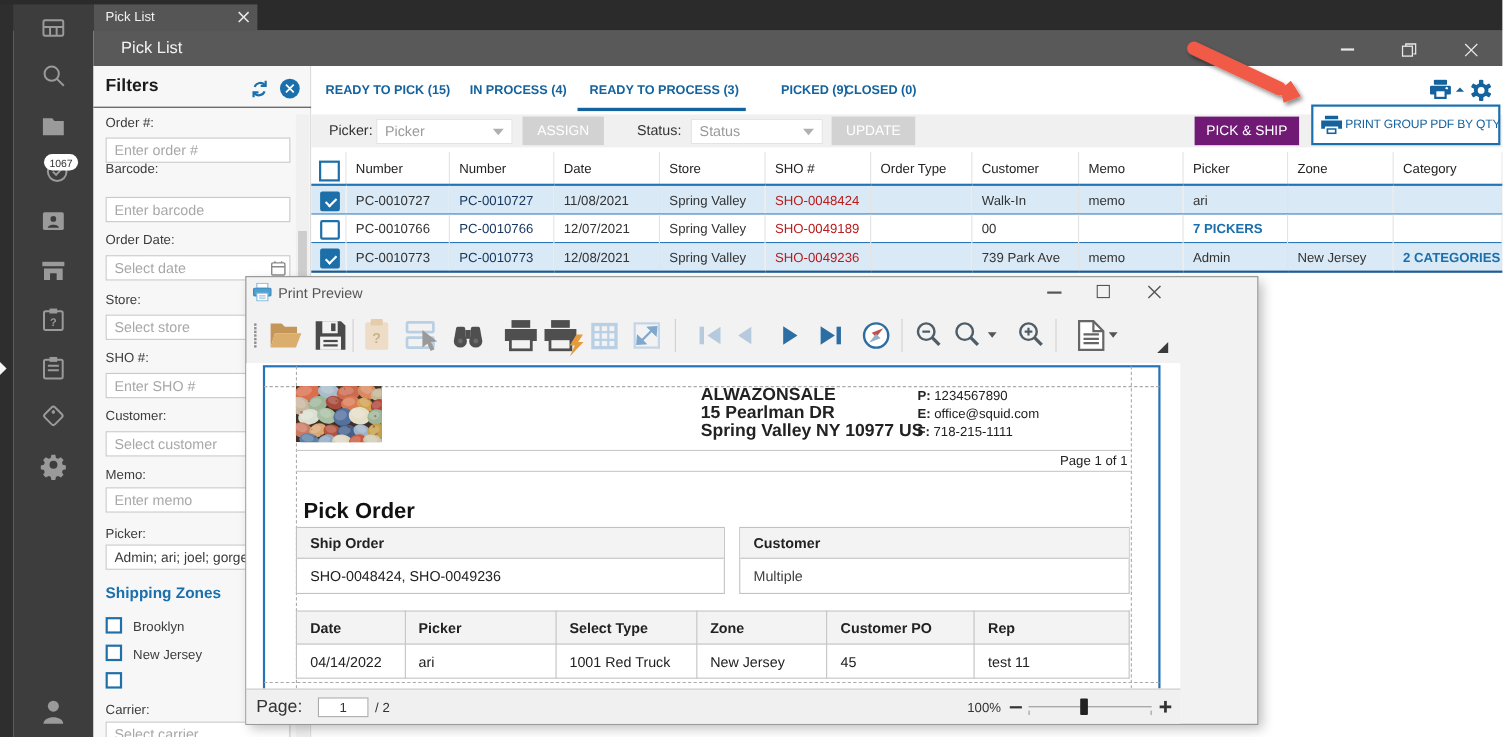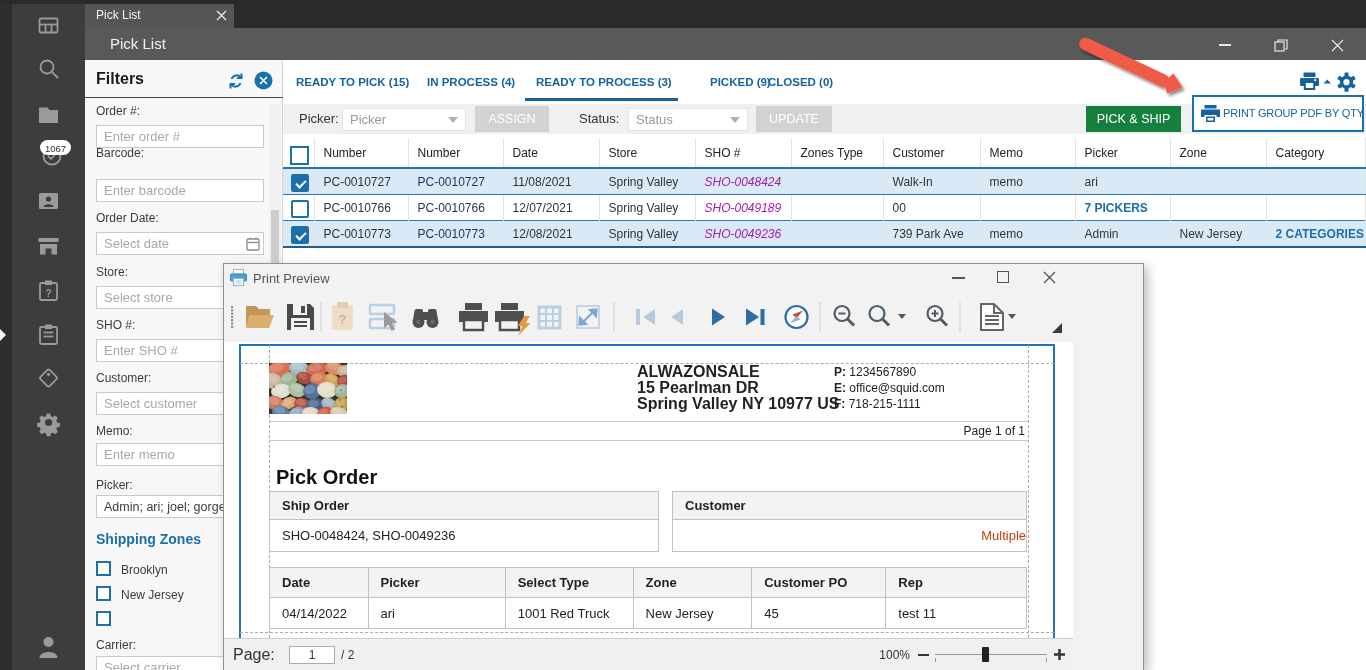--- a/index.html
+++ b/index.html
@@ -15,21 +15,21 @@
   .tabtxt{position:absolute;top:16px;white-space:nowrap;font-size:11.5px;font-weight:bold;color:#15639e;}
   #grid{position:absolute;left:0;top:78px;width:1083px;border-collapse:collapse;table-layout:fixed;
         font-size:12px;color:#333;}
   #grid th{height:29px;font-weight:normal;text-align:left;padding:0 0 0 9px;color:#222;
         border-right:1px solid #e3e3e3;border-bottom:2px solid #2373b5;overflow:hidden;white-space:nowrap;}
   #grid td{height:25px;padding:0 0 0 9px;border-right:1px solid #e3e3e3;overflow:hidden;white-space:nowrap;}
   #grid th:first-child,#grid td:first-child{padding:0;}
   #grid tr.sel td{background:#d9e9f6;border-top:1px solid #2a78b8;border-bottom:1px solid #2a78b8;}
   #grid tr.last td{border-bottom:2px solid #1d5e92;}
   .navy{color:#17365d;}
-  .lnk{color:#a21caf;font-style:italic;}
+  .lnk{color:#b91c1c;}
   .lnkb{color:#1a6fad;font-weight:bold;}
   .hcb{display:inline-block;width:19px;height:19px;border:2px solid #1c6fa8;background:#fff;
        box-sizing:border-box;margin:5px 0 0 7px;vertical-align:top;}
   .rcb{display:inline-block;width:18px;height:18px;border:2px solid #1c6fa8;background:#fff;
        box-sizing:border-box;margin:3px 0 0 8px;vertical-align:top;border-radius:2px;}
   .rcb.on{background:#1c6fa8;position:relative;}
   .rcb.on::after{content:"";position:absolute;left:3px;top:3.5px;width:8px;height:4px;
        border-left:2px solid #fff;border-bottom:2px solid #fff;transform:rotate(-45deg);}
   #rtab{position:absolute;left:45px;top:225px;width:758px;border-collapse:collapse;table-layout:fixed;
         font-size:13px;color:#222;}
@@ -204,21 +204,21 @@
     <span style="position:absolute;left:7px;top:3px;font-size:13px;color:#9a9a9a;">Picker</span>
     <span style="position:absolute;right:7px;top:8px;width:0;height:0;border-left:5px solid transparent;border-right:5px solid transparent;border-top:6px solid #b0b0b0;"></span>
   </div>
   <div class="abs" style="left:192px;top:46px;width:74px;height:26px;background:#d2d2d2;color:#fff;font-size:12.5px;text-align:center;line-height:26px;">ASSIGN</div>
   <div class="abs" style="left:296px;top:44px;height:30px;line-height:30px;font-size:13px;color:#333;">Status:</div>
   <div class="abs" style="left:345px;top:48px;width:120px;height:23px;background:#fff;border:1px solid #e3e3e3;box-sizing:border-box;">
     <span style="position:absolute;left:7px;top:3px;font-size:13px;color:#9a9a9a;">Status</span>
     <span style="position:absolute;right:7px;top:8px;width:0;height:0;border-left:5px solid transparent;border-right:5px solid transparent;border-top:6px solid #b0b0b0;"></span>
   </div>
   <div class="abs" style="left:473px;top:46px;width:76px;height:26px;background:#d2d2d2;color:#fff;font-size:12.5px;text-align:center;line-height:26px;">UPDATE</div>
-  <div class="abs" style="left:803px;top:46px;width:95px;height:26px;background:#15803d;color:#fff;font-size:12.5px;text-align:center;line-height:26px;">PICK &amp; SHIP</div>
+  <div class="abs" style="left:803px;top:46px;width:95px;height:26px;background:#701a75;color:#fff;font-size:12.5px;text-align:center;line-height:26px;">PICK &amp; SHIP</div>
   <div class="abs" style="left:909px;top:35px;width:172px;height:37px;background:#fff;border:2px solid #1a6fad;box-sizing:border-box;">
     <svg style="position:absolute;left:7px;top:8px;" width="19" height="17" viewBox="0 0 19 17">
       <g fill="#15639e">
           <path d="M3.5 0 h12 v3.5 h-12 z M0 4.5 h19 v7.5 h-3.5 v-2 h-12 v2 h-3.5 z M5 11.5 h9 v5.5 h-9 z M5 11.5 h9 v5.5 h-9 z"></path>
       <path d="M6.5 13 h6 v2.5 h-6 z" fill="#fff"></path>
         </g>
     </svg>
     <span style="position:absolute;left:29px;top:10px;font-size:11px;letter-spacing:-0.15px;color:#15639e;white-space:nowrap;">PRINT GROUP PDF BY QTY</span>
   </div>
 
@@ -238,21 +238,21 @@
         <col>
   </colgroup>
   <tbody>
         <tr id="ghead">
     <th><span class="hcb"></span></th>
           <th>Number</th>
           <th>Number</th>
           <th>Date</th>
           <th>Store</th>
           <th>SHO #</th>
-    <th>Zones Type</th>
+    <th>Order Type</th>
           <th>Customer</th>
           <th>Memo</th>
           <th>Picker</th>
           <th>Zone</th>
           <th>Category</th>
   </tr>
   <tr class="sel">
     <td><span class="rcb on"></span></td>
           <td>PC-0010727</td>
           <td class="navy">PC-0010727</td>
@@ -291,21 +291,21 @@
           <td>739 Park Ave</td>
           <td>memo</td>
           <td>Admin</td>
           <td>New Jersey</td>
           <td class="lnkb">2 CATEGORIES</td>
   </tr>
   </tbody>
     </table>
 </div>
 
-<div id="dlg" class="abs" style="left:223px;top:251px;width:921px;height:408px;background:#f2f2f2;border:1px solid #919191;box-sizing:border-box;box-shadow:4px 4px 10px rgba(0,0,0,0.25);z-index:50;margin-top:12px;">
+<div id="dlg" class="abs" style="left:223px;top:251px;width:921px;height:408px;background:#f2f2f2;border:1px solid #919191;box-sizing:border-box;box-shadow:4px 4px 10px rgba(0,0,0,0.25);z-index:50;">
 
   <svg class="abs" style="left:6px;top:5px;" width="17" height="17" viewBox="0 0 17 17">
     <rect x="3.5" y="0.5" width="10" height="4.5" fill="#fff" stroke="#85b8d9"></rect>
     <rect x="0.5" y="5" width="16" height="7" rx="1" fill="#4da0d4" stroke="#3c88bb"></rect>
     <rect x="3.5" y="9.5" width="10" height="7" fill="#fff" stroke="#85b8d9"></rect>
     <line x1="5.5" y1="12" x2="11.5" y2="12" stroke="#9dc4de"></line>
     <line x1="5.5" y1="14" x2="11.5" y2="14" stroke="#9dc4de"></line>
   </svg>
   <div class="abs" style="left:29px;top:0;height:28px;line-height:29px;font-size:13px;color:#555;">Print Preview</div>
   <div class="abs" style="left:728px;top:13px;width:13px;height:1.5px;background:#555;"></div>
@@ -579,21 +579,21 @@
     <div class="abs" style="left:45px;top:98px;width:759px;height:1px;background:#c9c9c9;"></div>
     <div class="abs" style="left:601px;top:82px;width:200px;font-size:12px;color:#222;text-align:right;">Page 1 of 1</div>
     <div class="abs" style="left:52px;top:124px;font-size:20px;font-weight:bold;color:#111;">Pick Order</div>
 
     <div class="abs" style="left:45px;top:149px;width:390px;height:61px;border:1px solid #c2c2c2;box-sizing:border-box;">
       <div style="height:27px;background:#f3f3f3;border-bottom:1px solid #c2c2c2;line-height:27px;padding-left:12px;font-size:13px;font-weight:bold;color:#222;">Ship Order</div>
       <div style="line-height:32px;padding-left:12px;font-size:13px;color:#222;">SHO-0048424, SHO-0049236</div>
     </div>
     <div class="abs" style="left:448px;top:149px;width:355px;height:61px;border:1px solid #c2c2c2;box-sizing:border-box;">
       <div style="height:27px;background:#f3f3f3;border-bottom:1px solid #c2c2c2;line-height:27px;padding-left:12px;font-size:13px;font-weight:bold;color:#222;">Customer</div>
-      <div style="line-height:32px;padding-left:12px;font-size:13px;color:#c2410c;text-align:right;">Multiple</div>
+      <div style="line-height:32px;padding-left:12px;font-size:13px;color:#404040;">Multiple</div>
     </div>
 
     <table id="rtab">
         <colgroup>
       <col style="width:98.5px">
           <col style="width:137.2px">
           <col style="width:127.9px">
       <col style="width:118.6px">
           <col style="width:134.1px">
           <col>

